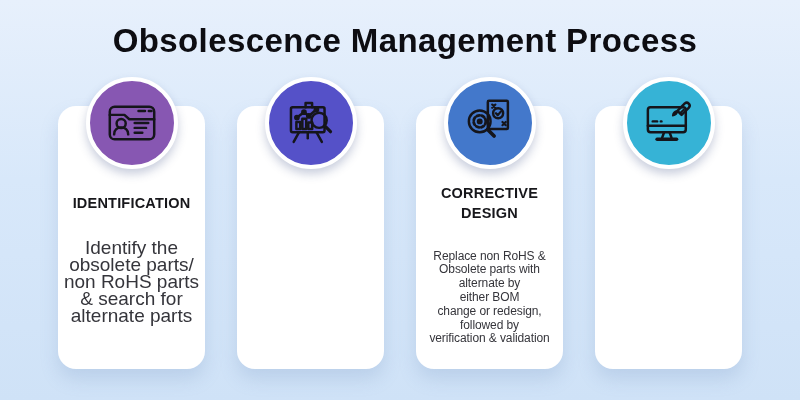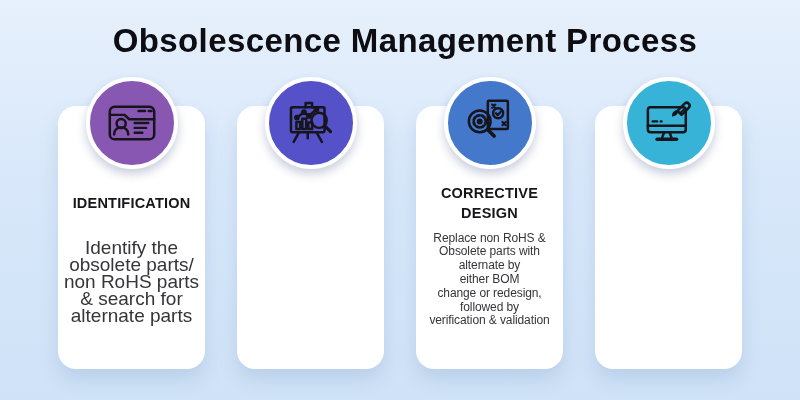--- a/index.html
+++ b/index.html
@@ -38,21 +38,21 @@
     margin:0 2px;padding-top:75px;height:46px;box-sizing:content-box;
     display:flex;align-items:center;justify-content:center;
     font-size:14.5px;font-weight:bold;letter-spacing:.2px;
     color:#17171b;line-height:1.35;white-space:pre-line;
   }
   .card-body{
     margin-top:12px;padding:0 2px;
     font-size:19px;line-height:17px;color:#35353b;
     white-space:pre-line;
   }
-  .step.compact .card-body{font-size:12px;line-height:13.8px;margin-top:5px;letter-spacing:-.1px;}
+  .step.compact .card-body{font-size:12px;line-height:13.8px;margin-top:23px;letter-spacing:-.1px;}
   .step.semi .card-body{font-size:12.8px;line-height:14.4px;margin-top:23px;}
 </style>
 </head>
 <body>
 
 <div class="page">
   <h1 class="main-title">Obsolescence Management Process</h1>
 
   <div class="steps-row">
 

